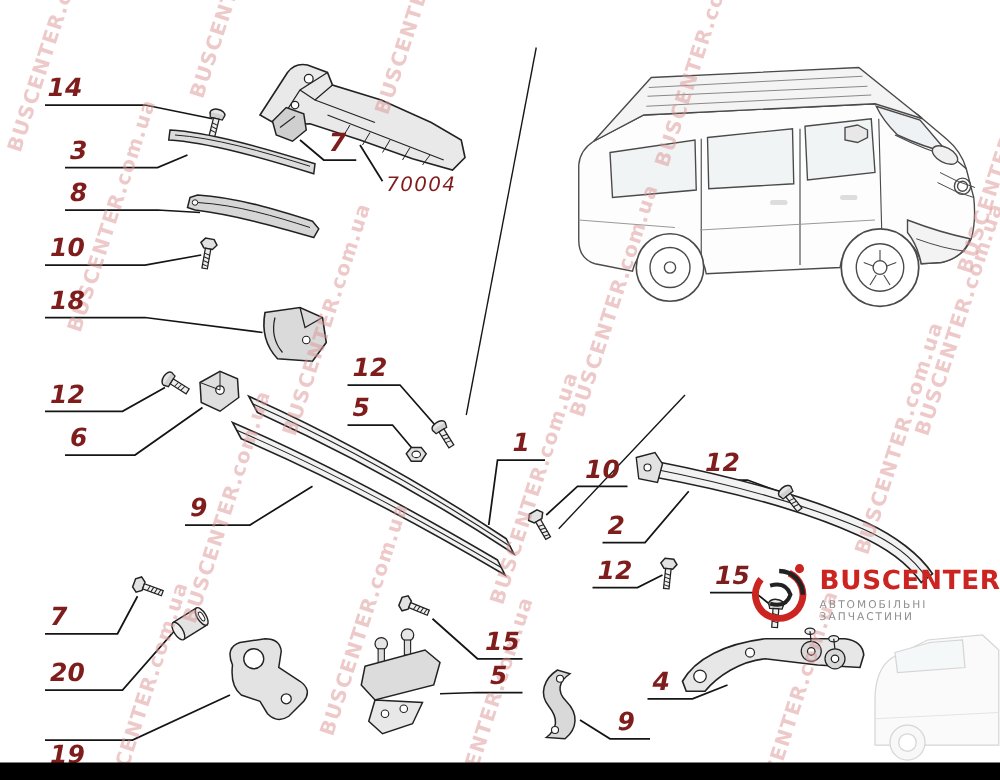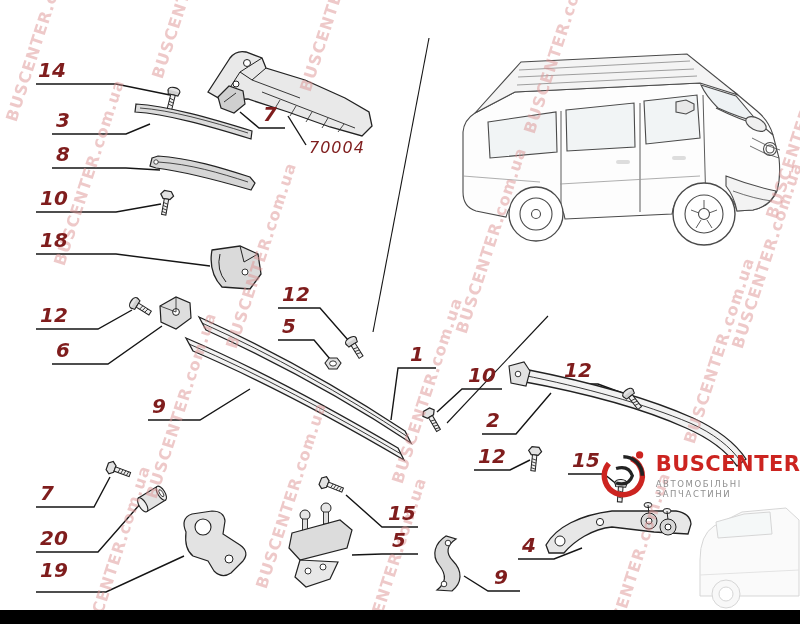--- a/index.html
+++ b/index.html
@@ -276,21 +276,21 @@
     <div class="callout" style="left:38px;top:59px">14</div>
     <div class="callout" style="left:56px;top:109px">3</div>
     <div class="callout" style="left:56px;top:143px">8</div>
     <div class="callout" style="left:40px;top:187px">10</div>
     <div class="callout" style="left:40px;top:229px">18</div>
     <div class="callout" style="left:40px;top:304px">12</div>
     <div class="callout" style="left:56px;top:339px">6</div>
     <div class="callout" style="left:152px;top:395px">9</div>
     <div class="callout" style="left:40px;top:482px">7</div>
     <div class="callout" style="left:40px;top:527px">20</div>
-    <div class="callout" style="left:40px;top:559px">19</div>
+    <div class="callout" style="left:40px;top:592px">19</div>
     <div class="callout" style="left:263px;top:103px">7</div>
     <div class="callout plain" style="left:309px;top:139px">70004</div>
     <div class="callout" style="left:282px;top:283px">12</div>
     <div class="callout" style="left:282px;top:315px">5</div>
     <div class="callout" style="left:410px;top:343px">1</div>
     <div class="callout" style="left:468px;top:364px">10</div>
     <div class="callout" style="left:486px;top:409px">2</div>
     <div class="callout" style="left:564px;top:359px">12</div>
     <div class="callout" style="left:478px;top:445px">12</div>
     <div class="callout" style="left:572px;top:449px">15</div>

